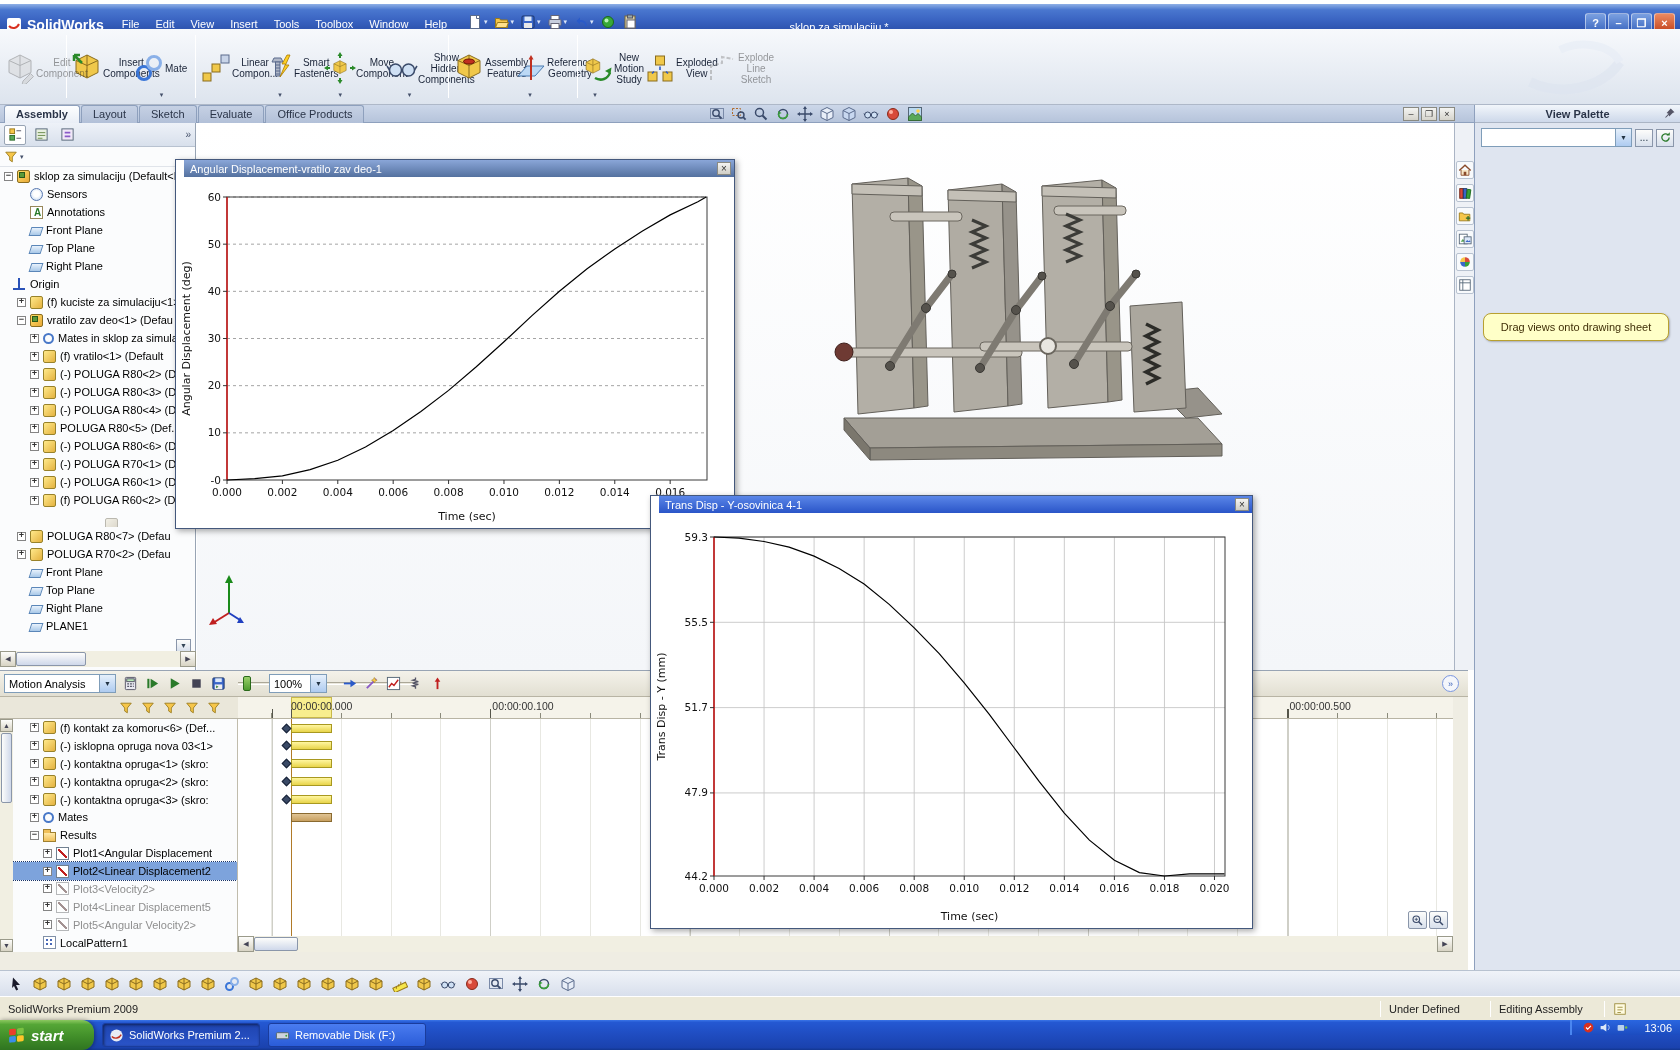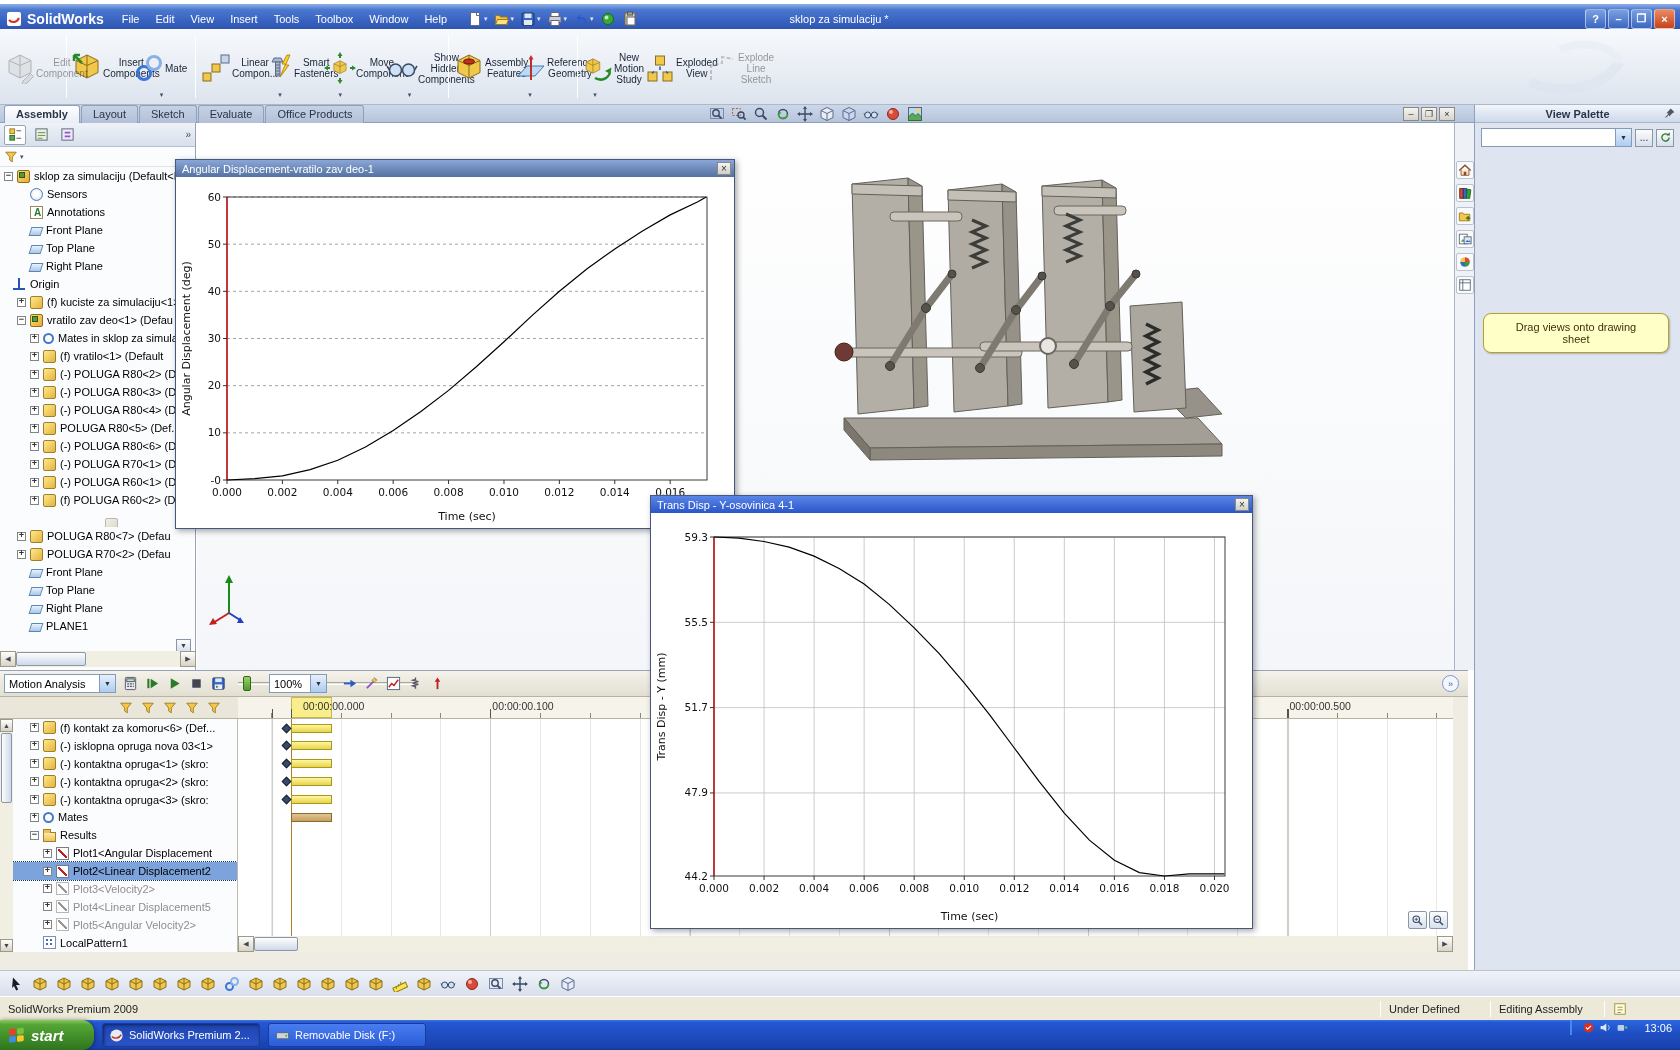--- a/index.html
+++ b/index.html
@@ -3,21 +3,21 @@
 <meta charset="utf-8">
 <style>
 *{box-sizing:border-box;margin:0;padding:0}
 html,body{width:1680px;height:1050px;overflow:hidden;background:#fff}
 body{font-family:"Liberation Sans",sans-serif;font-size:11px;color:#000}
 #app{position:relative;width:1680px;height:1050px;overflow:hidden}
 .abs{position:absolute}
 svg{display:block;font-family:"DejaVu Sans","Liberation Sans",sans-serif}
 
 
-#titlebar{position:absolute;left:0;top:4px;width:1680px;height:29px;display:flex;align-items:center;
+#titlebar{position:absolute;left:0;top:4px;width:1680px;height:29px;display:flex;align-items:flex-end;
  background:linear-gradient(180deg,#8fb0e6 0%,#4a77cf 20%,#3a64c2 55%,#2d53ae 90%,#24418e 100%);color:#fff}
 .sw-logo{display:flex;align-items:center;gap:5px;padding:0 10px 0 6px;font-weight:bold;font-size:14px}
 .menu-item{padding:3px 8px;font-size:11px;color:#fff;cursor:default}
 #quick-icons{display:flex;align-items:center;margin-left:10px;gap:2px}
 .qi{display:flex;align-items:center;height:22px;padding:0 2px;border-radius:2px}
 .qcaret{font-size:7px;color:#dce6f8;margin-left:1px}
 .doc-title{margin-left:150px;font-size:11px;color:#fff;white-space:nowrap}
 #win-btns{margin-left:auto;display:flex;align-items:center;padding-right:5px}
 .wbtn{width:21px;height:20px;margin-left:2px;border-radius:3px;border:1px solid rgba(255,255,255,.5);
  background:linear-gradient(#7ba0e0,#3a66c0);display:flex;align-items:center;justify-content:center;font-size:11px;font-weight:bold;color:#fff}
@@ -100,26 +100,26 @@
 #tp-header{height:18px;background:linear-gradient(#f2f6fb,#cdd8ea);border-bottom:1px solid #aab4c4;
  display:flex;align-items:center;justify-content:center;font-weight:bold;font-size:11px;color:#2a3448;position:relative}
 #tp-pin{position:absolute;right:4px;top:2px}
 #tp-combo-row{display:flex;align-items:center;gap:3px;padding:5px 6px}
 .combo{display:flex;align-items:center;background:#fff;border:1px solid #7f9db9;height:19px;font-size:11px}
 .combo .cval{flex:1;padding:0 4px;overflow:hidden;white-space:nowrap}
 .combo .cbtn{width:16px;height:100%;background:linear-gradient(#e6f0fb,#aecbf0);border-left:1px solid #7f9db9;
  display:flex;align-items:center;justify-content:center;font-size:7px;color:#234}
 .tp-mini-btn{width:18px;height:18px;background:linear-gradient(#fdfdfb,#d8e0ec);border:1px solid #8a96aa;
  display:flex;align-items:center;justify-content:center;font-size:10px;color:#234}
-#tp-hint{position:absolute;left:8px;top:208px;width:186px;padding:7px 20px;background:#ffffc8;border:1px solid #b8a030;
+#tp-hint{position:absolute;left:8px;top:208px;width:186px;padding:7px 8px;background:#ffffc8;border:1px solid #b8a030;
  border-radius:8px;text-align:center;color:#403008;box-shadow:1px 1px 2px rgba(0,0,0,.25)}
 
 
 .plot-window{position:absolute;background:#fff;border:1px solid #44587c;box-shadow:2px 2px 6px rgba(0,0,0,.35)}
-.pw-title{position:absolute;left:0;top:0;right:0;height:17px;display:flex;align-items:center;padding:0 3px 0 6px;color:#fff;font-size:11px}
+.pw-title{position:absolute;left:8px;top:0;right:0;height:17px;display:flex;align-items:center;padding:0 3px 0 6px;color:#fff;font-size:11px}
 #chart-win-0 .pw-title{background:linear-gradient(#8aa6d8,#54719f)}
 #chart-win-1 .pw-title{background:linear-gradient(#5a86e8,#2a55c8)}
 .pw-close{margin-left:auto;width:14px;height:13px;background:linear-gradient(#f4f4f2,#d0cec6);border:1px solid #8a8a82;
  color:#333;font-size:10px;line-height:11px;text-align:center}
 .pw-body{position:absolute;left:1px;right:1px;top:17px;bottom:1px;background:#fff}
 
 
 #motion{position:absolute;left:0;top:670px;width:1468px;height:300px;background:#efede3;border-top:1px solid #98a4b4}
 #mo-controls{position:absolute;left:0;top:0;width:100%;height:26px;background:linear-gradient(#f4f2ea,#e2dfd2);border-bottom:1px solid #b8b4a4;display:flex;align-items:center;padding:0 4px;gap:4px}
 .mo-ic{width:20px;height:20px;display:flex;align-items:center;justify-content:center;border-radius:2px}
@@ -892,21 +892,21 @@
         <div class="mo-ic" style="width: 19px; height: 19px;">
           <svg width="14" height="14" viewBox="0 0 16 16">
             <path d="M2 2.5h12L9.5 8v5.5l-3-2V8z" fill="#f6c64a" stroke="#9a7a1a"></path>
           </svg>
         </div>
       </div>
     <div id="ruler">
       <div id="ruler-active"></div>
       <div id="ruler-ticks"></div>
       <div id="ruler-majors"></div>
-    <span class="rlabel" style="left: 65px;">00:00:00.000</span>
+    <span class="rlabel" style="left: 53px;">00:00:00.000</span>
         <span class="rlabel" style="left: 254.3px;">00:00:00.100</span>
         <span class="rlabel" style="left: 453.6px;">00:00:00.200</span>
         <span class="rlabel" style="left: 652.9px;">00:00:00.300</span>
         <span class="rlabel" style="left: 852.2px;">00:00:00.400</span>
         <span class="rlabel" style="left: 1051.5px;">00:00:00.500</span>
       </div>
     <div id="mtree-sb">
       <div class="sbtn">▲</div>
       <div class="vthumb"></div>
       <div style="flex:1"></div>

